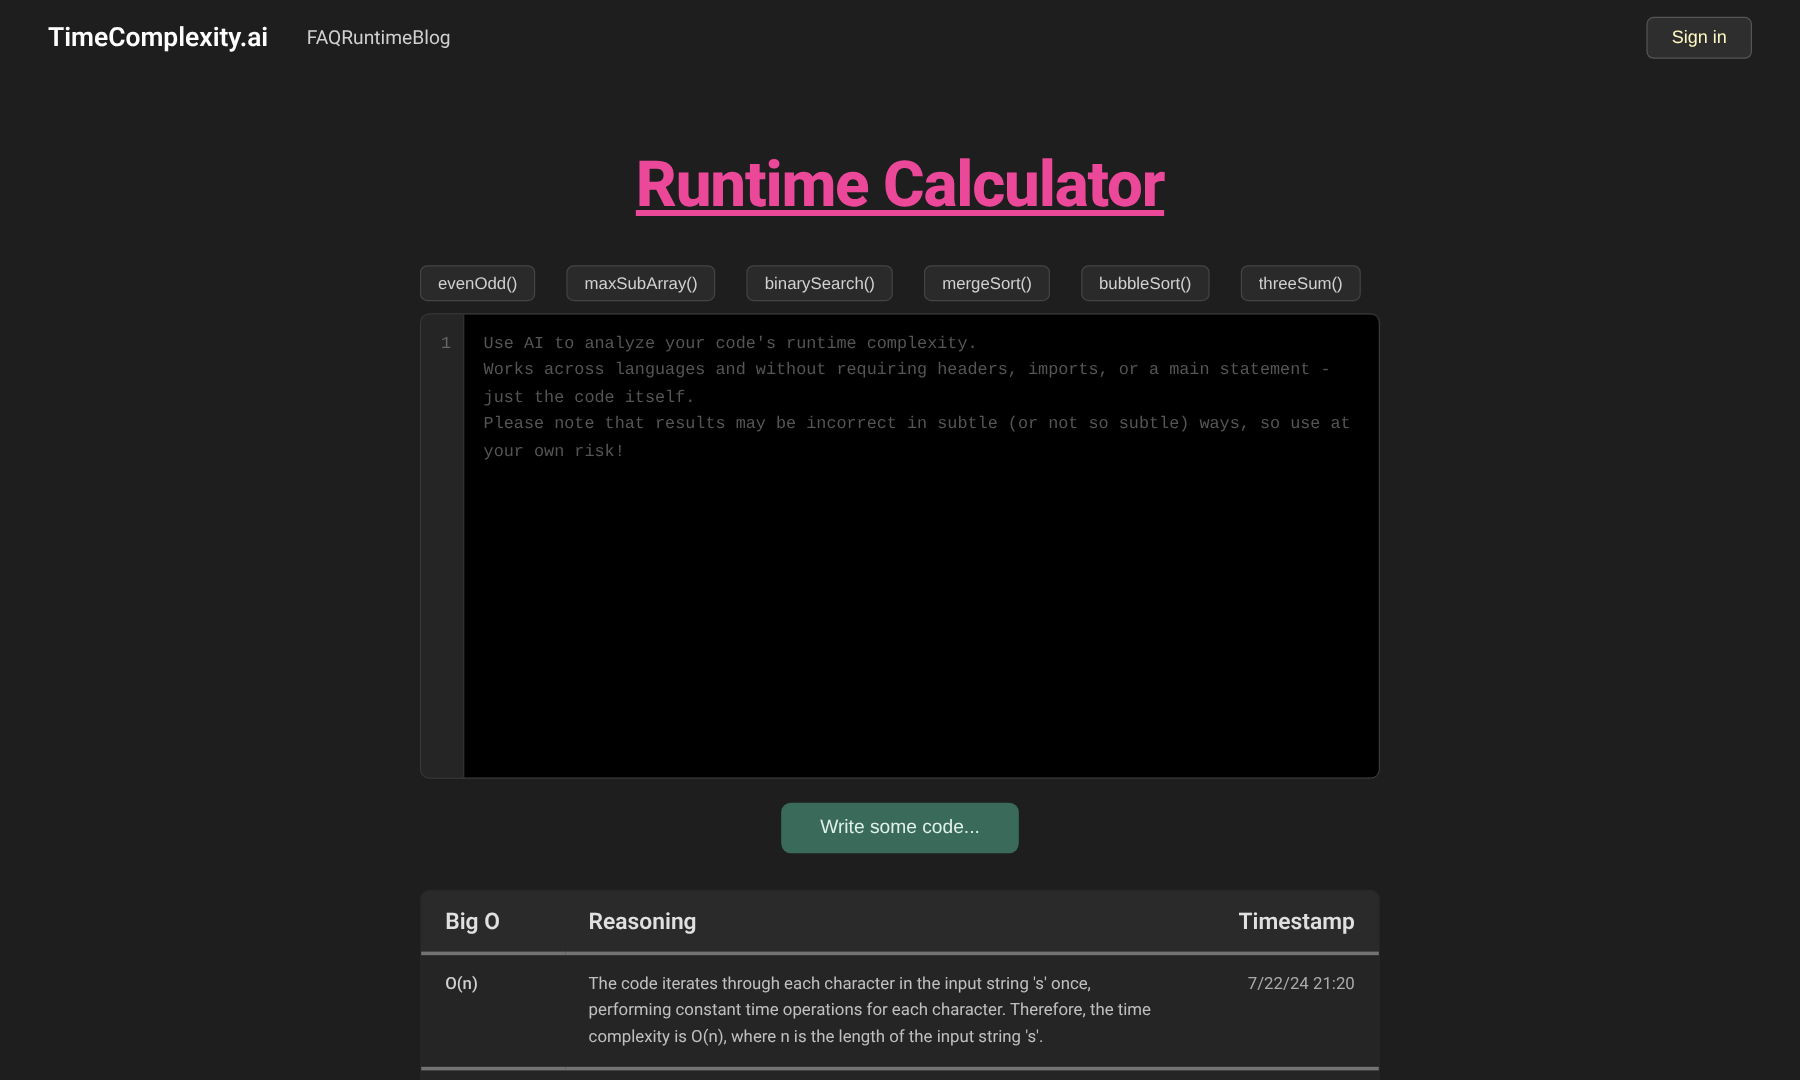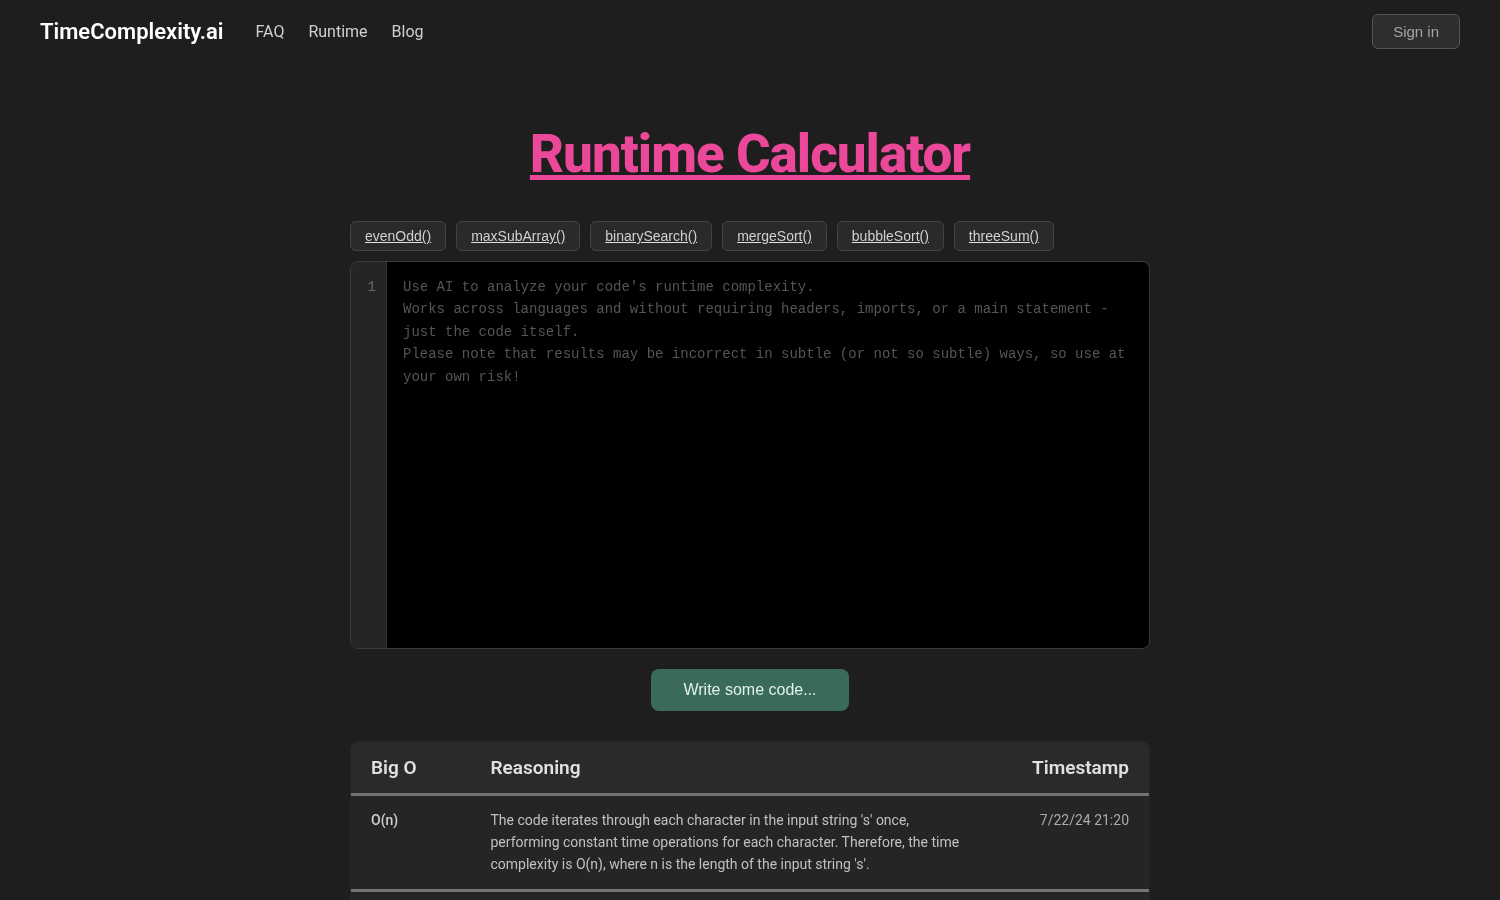--- a/index.html
+++ b/index.html
@@ -19,33 +19,32 @@
     }
     .navbar-brand {
       font-size: 22px;
       font-weight: 600;
       color: #ffffff;
       margin-right: 32px;
       text-decoration: none;
     }
     .navbar-links {
       display: flex;
-      gap: 24px;
       align-items: center;
       flex: 1;
     }
     .navbar-link {
       color: #d0d0d0;
       text-decoration: none;
       font-size: 16px;
       cursor: pointer;
     }
     .signin-btn {
       background-color: #2e2e2e;
-      color: #a3a3a3;
+      color: #fef9c3;
       border: 1px solid #555;
       padding: 8px 20px;
       border-radius: 6px;
       font-size: 15px;
       cursor: pointer;
     }
 
     
     .hero {
       text-align: center;
@@ -63,23 +62,22 @@
     .code-container {
       max-width: 840px;
       margin: 0 auto;
       padding: 0 20px;
     }
 
     
     .example-tags {
       display: flex;
       flex-wrap: wrap;
-      gap: 10px;
+      gap: 26px;
       margin-bottom: 10px;
-      text-decoration: underline;
     }
     .example-tag {
       background-color: #2a2a2a;
       color: #d0d0d0;
       border: 1px solid #444;
       padding: 6px 14px;
       border-radius: 6px;
       font-size: 14px;
       cursor: pointer;
     }

